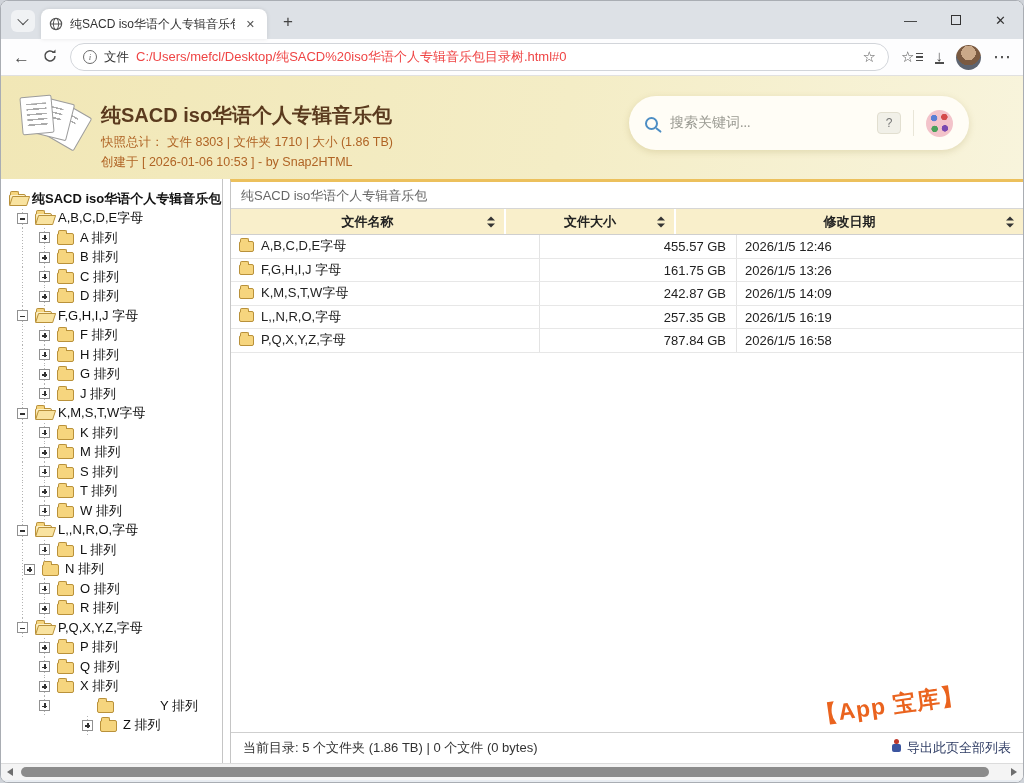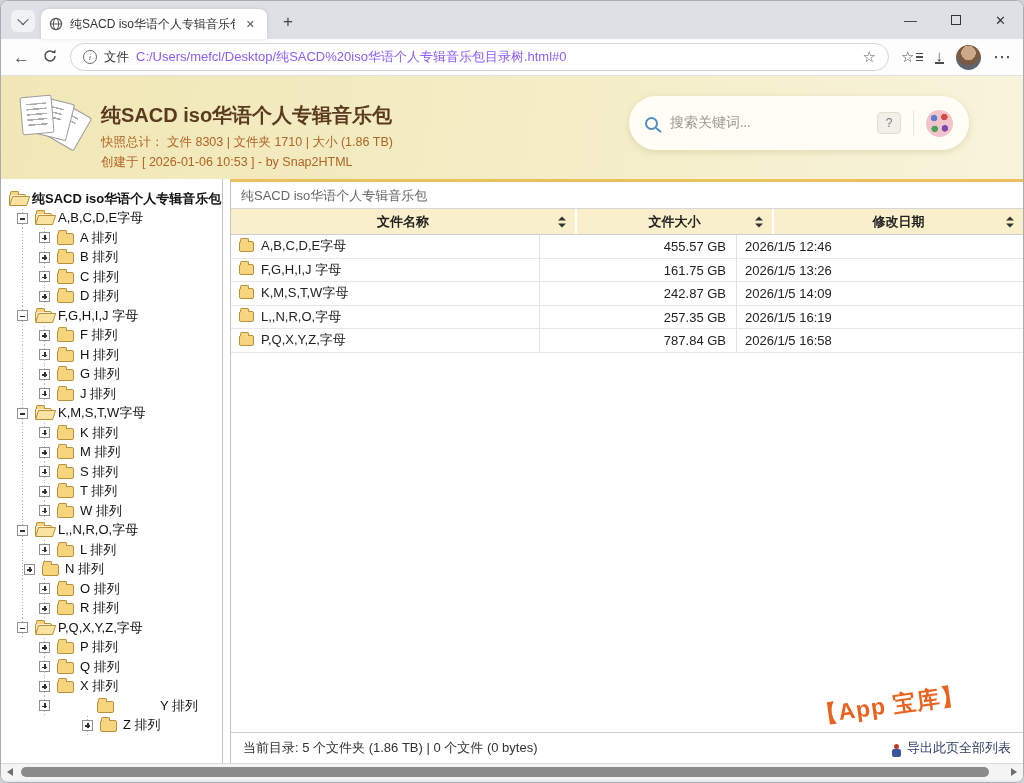--- a/index.html
+++ b/index.html
@@ -27,21 +27,21 @@
   
   .toolbar { height:37px; background:#fdfdfe; border-bottom:1px solid #e1e1e1;
              display:flex; align-items:center; padding:0 12px; gap:12px; }
   .navbtn { font-size:17px; color:#4d4d4d; cursor:pointer; line-height:1; }
   .urlpill { flex:1; height:28px; border:1px solid #d2d5da; border-radius:14px; background:#fff;
              display:flex; align-items:center; padding:0 12px; gap:7px; overflow:hidden; }
   .info-circ { width:14px; height:14px; border:1.2px solid #6a6a6a; border-radius:50%; color:#6a6a6a;
                font-size:9px; display:flex; align-items:center; justify-content:center; font-style:italic;
                font-family:"Liberation Serif",serif; flex:none; cursor:pointer; }
   .url-label { font-size:12.5px; color:#333; flex:none; }
-  .url-text { font-size:13px; color:#8b5cf6; flex:1; white-space:nowrap; overflow:hidden; }
+  .url-text { font-size:13px; color:#ef4444; flex:1; white-space:nowrap; overflow:hidden; }
   .pill-star { font-size:15px; color:#555; flex:none; cursor:pointer; }
   .tool-ico { color:#4d4d4d; font-size:15px; cursor:pointer; position:relative; }
   .collections { display:flex; align-items:center; cursor:pointer; }
   .coll-lines { width:7px; height:9px; margin-left:1px;
                 background:repeating-linear-gradient(to bottom,#4d4d4d 0 1.3px,transparent 1.3px 3.5px); }
   .dl-wrap { border-bottom:2px solid #4d4d4d; padding:0 1px 0px 1px; line-height:.8; cursor:pointer; }
   .avatar { width:25px; height:25px; border-radius:50%; cursor:pointer;
             background:radial-gradient(circle at 50% 32%, #caa989 0 34%, #7a5a41 35% 58%, #5d6470 59% 100%); }
 
   
@@ -106,43 +106,43 @@
                       background:#f9e3a0; border:1px solid #b9913a; transform:skewX(-18deg); transform-origin:bottom left; border-radius:1px; }
   .tlabel.broot { font-weight:bold; }
 
   
   .breadcrumb { height:27px; line-height:27px; padding-left:10px; font-size:13px; color:#666;
                 border-bottom:1px solid #d6d6d6; background:#fff; }
   .thead { display:flex; height:26px; background:#f9efcb; border-bottom:1px solid #cfcfcf;
            font-size:13px; font-weight:bold; color:#222; }
   .thcell { display:flex; align-items:center; justify-content:center; position:relative; cursor:pointer; }
   .thcell:not(:last-child) { border-right:2px solid #fff; }
-  .c-name { width:346px; flex:none; }
-  .c-size { width:197px; flex:none; }
+  .c-name { width:275px; flex:none; }
+  .c-size { width:170px; flex:none; }
   .c-date { flex:1; }
   .sort { position:absolute; right:9px; top:50%; transform:translateY(-50%); width:8px; height:11px; cursor:pointer; }
   .sort::before { content:""; position:absolute; top:0; left:0; border-left:4px solid transparent;
                   border-right:4px solid transparent; border-bottom:4.5px solid #333; }
   .sort::after { content:""; position:absolute; bottom:0; left:0; border-left:4px solid transparent;
                  border-right:4px solid transparent; border-top:4.5px solid #333; }
   .frow { display:flex; align-items:center; height:23.5px; border-bottom:1px solid #e7e7e7;
           font-size:13px; color:#222; cursor:pointer; }
   .fcell-name { width:309px; flex:none; display:flex; align-items:center; gap:7px; padding-left:8px;
                 border-right:1px solid #e3e3e3; height:100%; overflow:hidden; }
   .fcell-size { width:197px; flex:none; text-align:right; padding-right:10px;
                 border-right:1px solid #e3e3e3; height:100%; line-height:23.5px; }
   .fcell-date { flex:1; padding-left:8px; height:100%; line-height:23.5px; }
   .fold.small { width:15px; height:11px; margin:0; }
 
   .watermark { position:absolute; right:58px; bottom:42px; transform:rotate(-8deg);
                color:#ea631e; font-weight:bold; font-size:23px; letter-spacing:1px; pointer-events:none; }
   .statusbar { position:absolute; left:0; right:0; bottom:0; height:31px; border-top:1px solid #cfcfcf;
                background:#fff; display:flex; align-items:center; justify-content:space-between; padding:0 12px; }
   .status-text { font-size:13px; color:#333; }
-  .export-link { display:flex; align-items:flex-end; gap:6px; font-size:13px; color:#334067; cursor:pointer; }
+  .export-link { display:flex; align-items:flex-start; gap:6px; font-size:13px; color:#334067; cursor:pointer; }
   .export-ico { width:9px; height:13px; position:relative; }
   .export-ico::before { content:""; position:absolute; top:0; left:2px; width:5px; height:5px;
                         background:#c0392b; border-radius:50% 50% 2px 2px; }
   .export-ico::after { content:""; position:absolute; bottom:0; left:0; width:9px; height:8px;
                        background:#3b55a0; border-radius:2px; }
 
   
   .hscroll { height:17px; background:#f4f4f4; border-top:1px solid #dcdcdc; position:relative; }
   .hs-thumb { position:absolute; left:20px; top:3px; width:968px; height:10px; background:#8b8b8b;
               border-radius:5px; cursor:pointer; }

